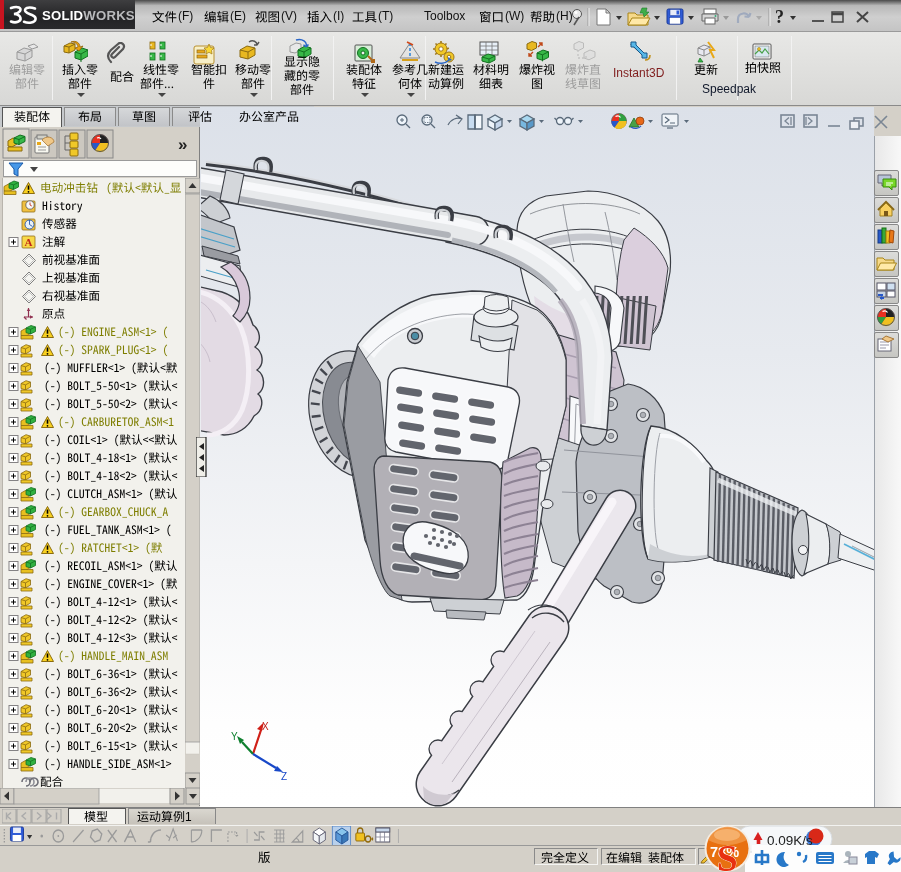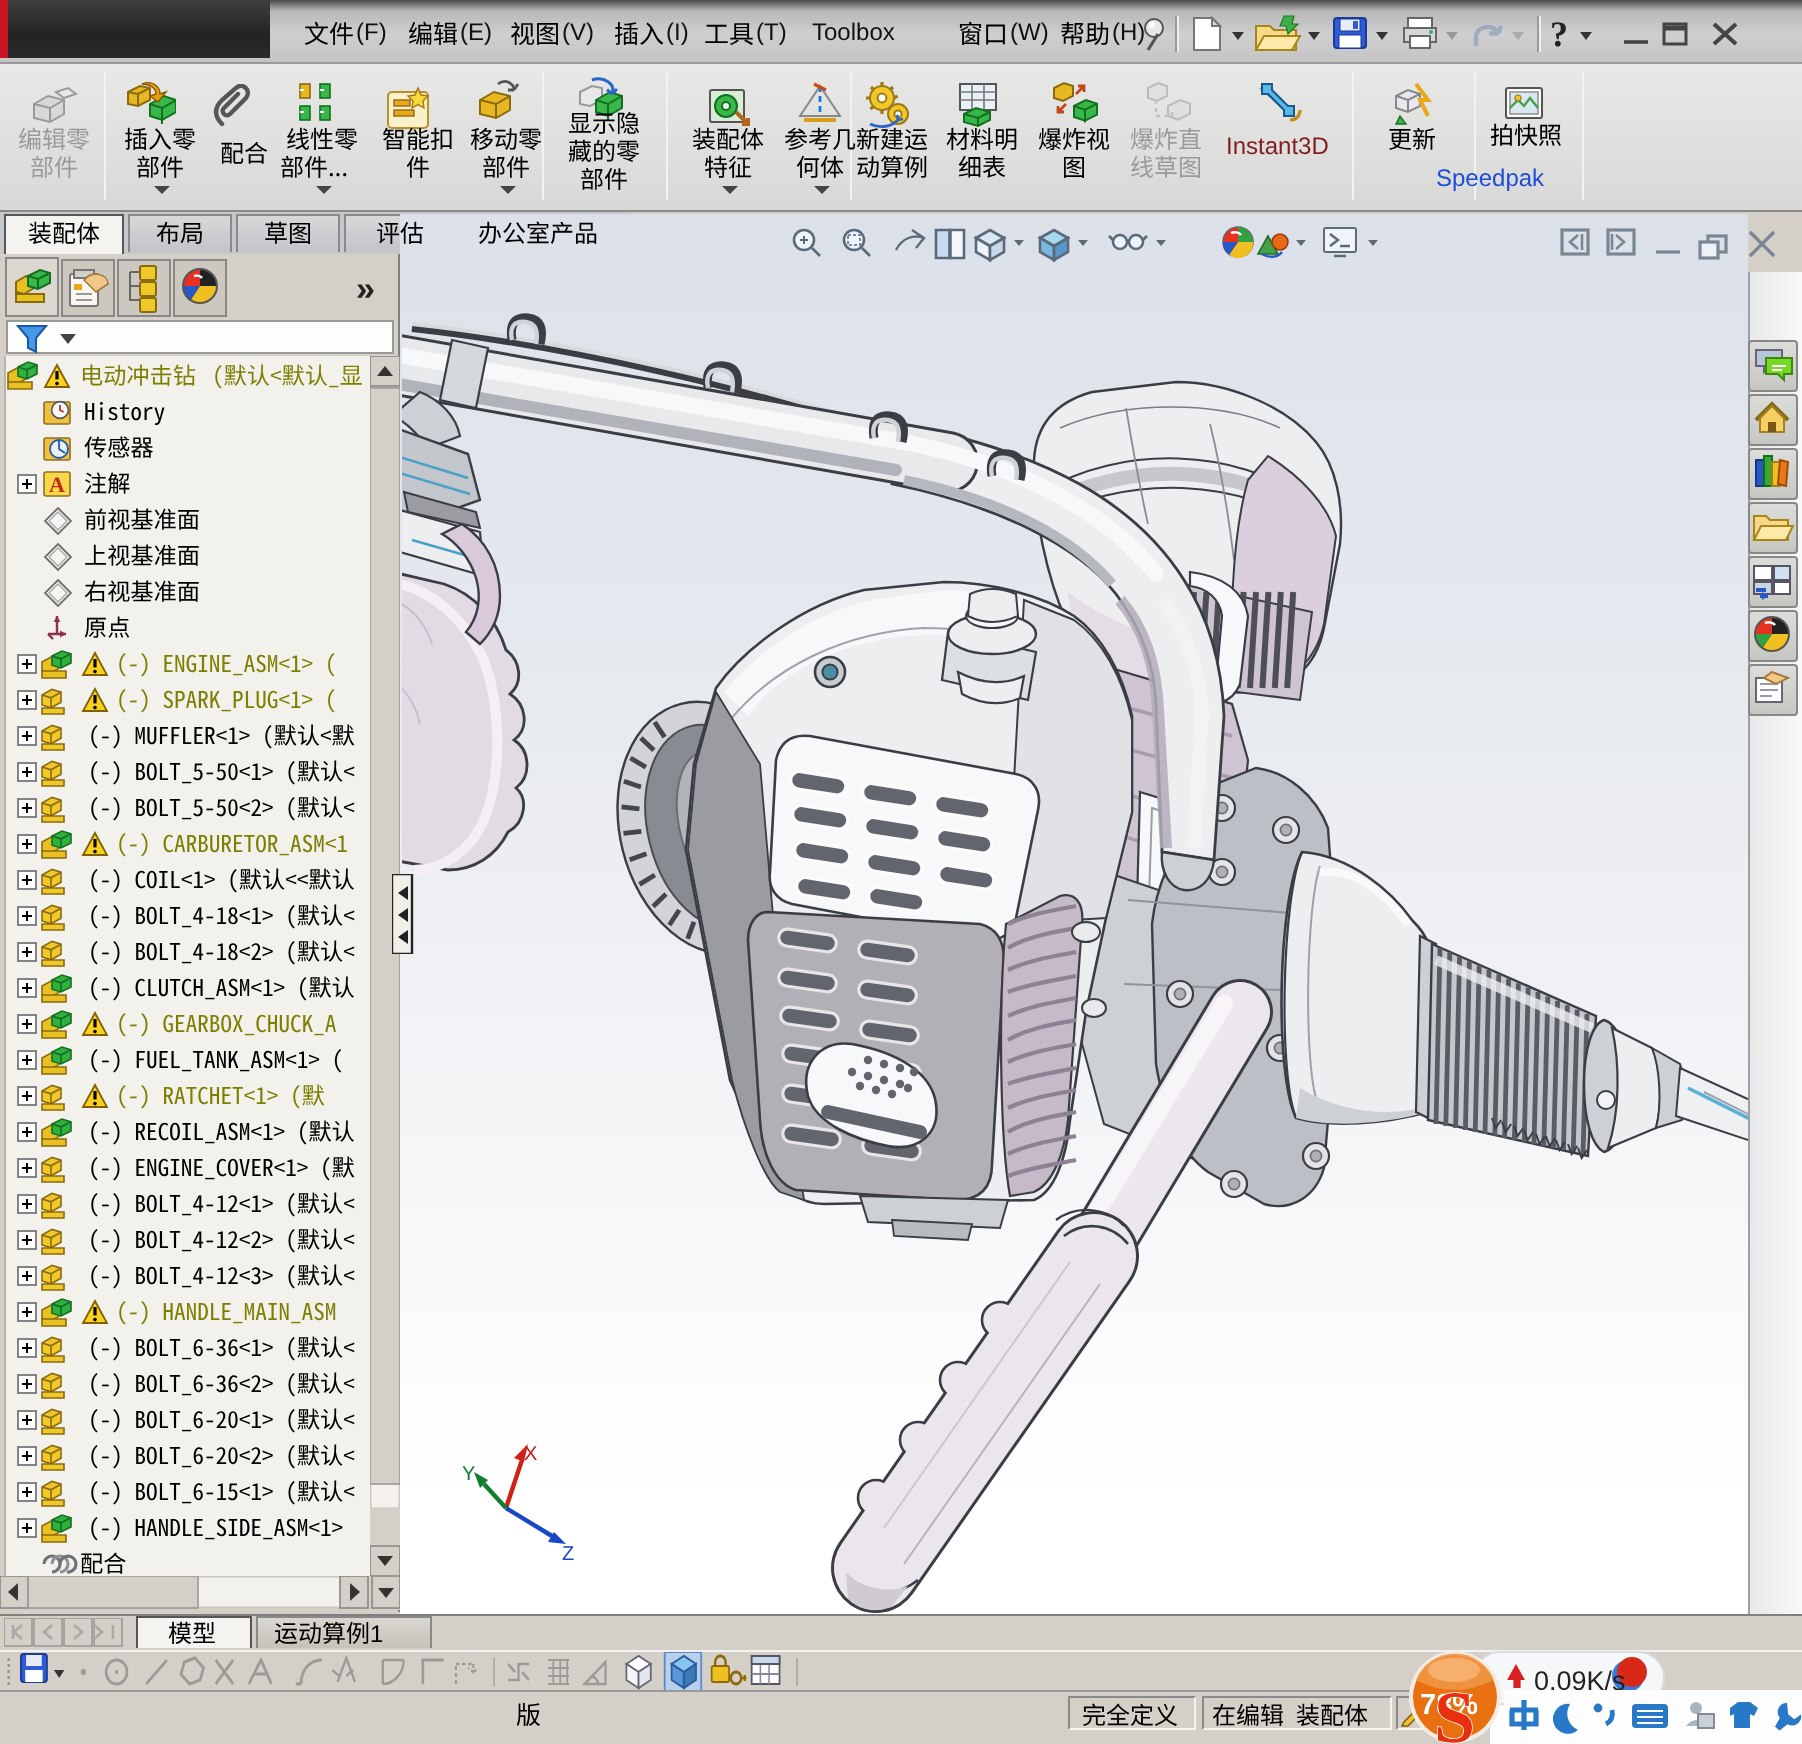--- a/index.html
+++ b/index.html
@@ -27,26 +27,33 @@
 .sktbar{position:absolute;left:0;top:825px;width:901px;height:20px;background:#d4d0c8;border-top:1px solid #f2f2f0}
 .statusbar{position:absolute;left:0;top:845px;width:901px;height:27px;background:#d4d0c8;border-top:1px solid #999}
 .scell{position:absolute;top:848px;height:17px;border:1px solid;border-color:#8a8a8a #f4f4f2 #f4f4f2 #8a8a8a}
 .imebar{position:absolute;left:745px;top:845px;width:156px;height:27px;background:#fdfdfd}
 </style></head><body>
 <div class="page">
     <div class="titlebar"></div>
     <div class="logo">
       <span class="red"></span>
     </div>
+    <div class="logotxt"><svg width="130" height="24" viewBox="0 0 130 24">
+        <g fill="none" stroke="#fff" stroke-width="2.6" stroke-linecap="round">
+          <path d="M3 5 C10 2.5 14 5 12 8 C10.7 9.8 8.5 10.7 6 11 C9 11.2 12 12.5 12.5 15 C13.2 18.5 8 20.5 3 18.5"></path>
+          <path d="M27 5.5 C20 3 15.5 5.5 17.5 8.5 C18.8 10.3 21.5 11 24 12 C26.5 13 28 14.5 27.5 16.5 C26.8 19.5 21 20.8 16 18.8"></path>
+        </g>
+        <text x="34" y="16.5" font-family="Liberation Sans" font-size="13.2" font-weight="bold" fill="#fff" letter-spacing="0.2">SOLID<tspan fill="#b9babc">WORKS</tspan></text>
+      </svg></div>
     <div class="mtxt" style="left:178px">(F)</div>
     <div class="mtxt" style="left:230px">(E)</div>
     <div class="mtxt" style="left:281px">(V)</div>
     <div class="mtxt" style="left:333px">(I)</div>
     <div class="mtxt" style="left:378px">(T)</div>
-    <div class="mtxt" style="left:406px">Toolbox</div>
+    <div class="mtxt" style="left:424px">Toolbox</div>
     <div class="mtxt" style="left:505px">(W)</div>
     <div class="mtxt" style="left:556px">(H)</div>
     <svg class="abs" style="left:566px;top:6px" width="330" height="22" viewBox="0 0 330 22">
 
 <g transform="translate(4,2)">
         <circle cx="7" cy="6" r="4.5" fill="#e8e8e8" stroke="#555"></circle>
         <path d="M9 9 L4 17" stroke="#555" stroke-width="1.6" fill="none"></path>
         <circle cx="6" cy="4.5" r="1.5" fill="#fff"></circle>
       </g>
 <line x1="22" y1="2" x2="22" y2="20" stroke="#9a9a9a"></line>
@@ -200,21 +207,21 @@
       <rect x="5" y="6" width="14" height="11" fill="#d8e8f0" stroke="#888" stroke-width="0.7"></rect>
       <path d="M5 14 l4 -4 3 3 3 -4 4 5" stroke="#48a048" stroke-width="1.2" fill="none"></path>
       <circle cx="9" cy="9" r="1.5" fill="#f0c828" stroke="#a07818" stroke-width="0.6"></circle>
     </svg>
     <div class="dd" style="left:77px;top:93px"></div>
     <div class="dd" style="left:158px;top:93px"></div>
     <div class="dd" style="left:250px;top:93px"></div>
     <div class="dd" style="left:361px;top:93px"></div>
     <div class="dd" style="left:407px;top:93px"></div>
     <div class="abs" style="left:613px;top:66px;font:12px 'Liberation Sans';color:#7f1d1d">Instant3D</div>
-    <div class="abs" style="left:718px;top:82px;font:12px 'Liberation Sans';color:#1d4ed8">Speedpak</div>
+    <div class="abs" style="left:702px;top:82px;font:12px 'Liberation Sans';color:#0f172a">Speedpak</div>
     <div class="tabrow"></div>
     <div class="tab act" style="left:2px;width:60px"></div>
     <div class="tab" style="left:64px;width:52px"></div>
     <div class="tab" style="left:118px;width:52px"></div>
     <div class="tab" style="left:172px;width:56px"></div>
     <div class="tab" style="left:230px;width:78px"></div>
     <div class="lpanel"></div>
     <svg class="abs" style="left:2px;top:128px" width="196" height="32" viewBox="0 0 196 32">
 <rect x="0" y="0" width="196" height="31" fill="#d4d0c8"></rect>
 <rect x="1" y="1" width="26" height="29" fill="#dcd8d0" stroke="#888"></rect>

